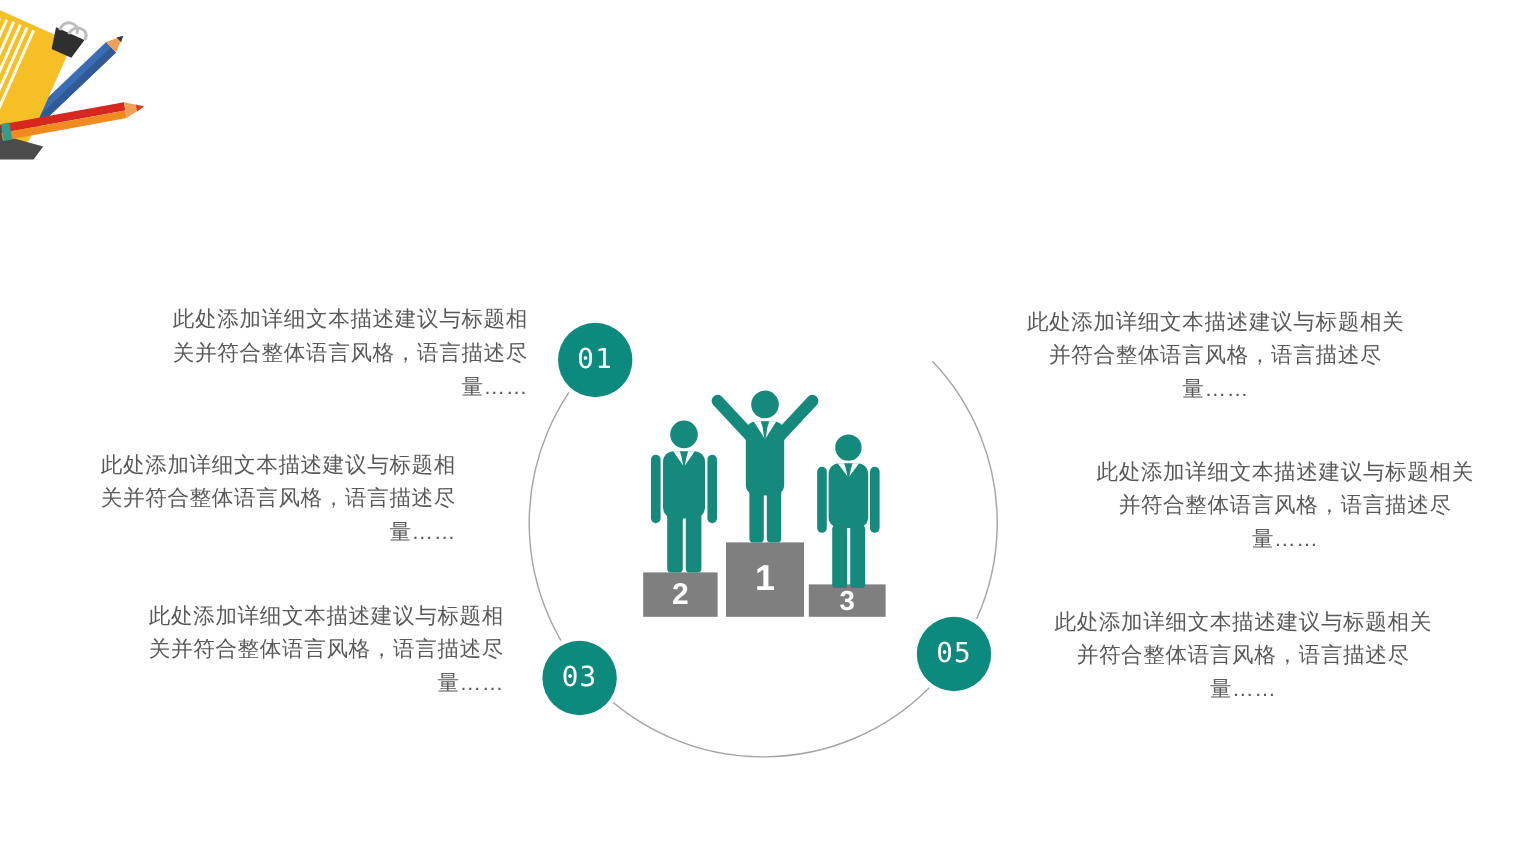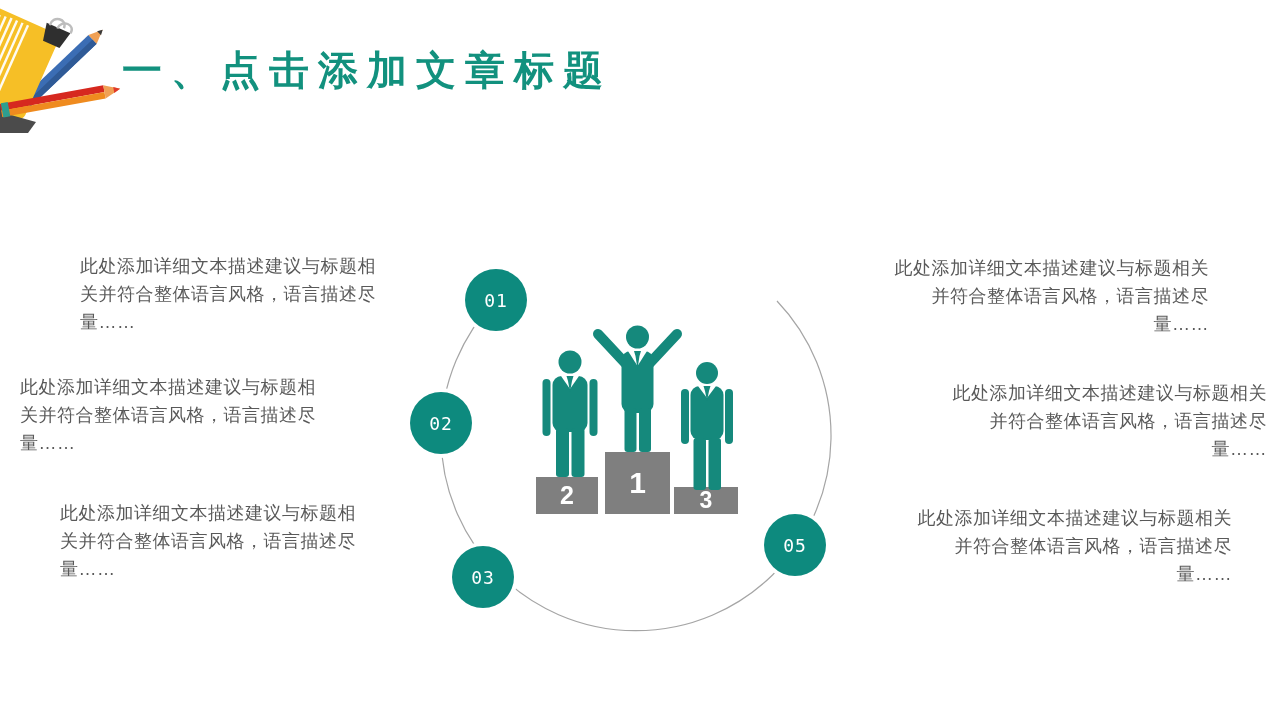--- a/index.html
+++ b/index.html
@@ -17,35 +17,35 @@
   
   .clipart{position:absolute;left:0;top:0;width:140px;height:135px;}
   
   .arc-layer{position:absolute;left:0;top:0;width:1280px;height:720px;pointer-events:none;}
   
   .badge{
     position:absolute;width:62px;height:62px;border-radius:50%;
     background:#0d8a7e;box-shadow:0 0 0 4px #ffffff;
     display:flex;align-items:center;justify-content:center;
     color:#ffffff;font-family:"DejaVu Sans Mono","Liberation Mono",monospace;
-    font-size:18px;font-weight:400;letter-spacing:1px;
+    font-size:23px;font-weight:400;letter-spacing:1px;
   }
   .badge.p01{left:465px;top:269px;}
   .badge.p02{left:410px;top:392px;}
-  .badge.p03{left:452px;top:546px;}
+  .badge.p03{left:452px;top:534px;}
   .badge.p04{left:746px;top:270px;}
   .badge.p05{left:806px;top:389px;}
   .badge.p06{left:764px;top:514px;}
   
   .desc{
     position:absolute;width:360px;color:#595959;font-size:18px;
     line-height:28px;letter-spacing:0.5px;
   }
-  .desc.left-side{}
-  .desc.right-side{text-align:right;margin-left:16px;}
+  .desc.left-side{text-align:right;}
+  .desc.right-side{text-align:center;}
   .desc.t1{left:80px;top:252px;}
   .desc.t2{left:20px;top:373px;}
   .desc.t3{left:60px;top:499px;}
   .desc.t4{left:833px;top:254px;}
   .desc.t5{left:891px;top:379px;}
   .desc.t6{left:856px;top:504px;}
   
   .block{
     position:absolute;background:#7f7f7f;color:#ffffff;font-weight:bold;
     display:flex;align-items:center;justify-content:center;
@@ -93,21 +93,20 @@
     <g transform="rotate(-10.3 0 110)">
       <rect x="-6" y="104" width="112" height="7" fill="#d6281f"></rect>
       <rect x="-6" y="111" width="112" height="6.5" fill="#ef8b1f"></rect>
       <rect x="2" y="103.5" width="7" height="14.5" fill="#2e9e8f"></rect>
       <rect x="-6" y="103.5" width="7" height="14.5" fill="#4a4a4a"></rect>
       <polygon points="106,104 122,110.5 106,117.5" fill="#f0a054"></polygon>
       <polygon points="115.5,107.6 122,110.5 115.5,113.6" fill="#e03a2a"></polygon>
     </g>
   </svg>
 
-  <div class="title">一、点击添加文章标题</div>
 
   <svg class="arc-layer" viewBox="0 0 1280 720">
     <path d="M 496 300 A 195 195 0 1 0 777 301" fill="none" stroke="#a5a5a5" stroke-width="1.2"></path>
   </svg>
 
   <div class="block rank2">
     <span>2</span>
   </div>
   <div class="block rank1">
     <span>1</span>
@@ -150,23 +149,20 @@
         <rect x="708.5" y="438" width="12.5" height="52" rx="3"></rect>
         <polygon points="698,386 716,386 707,398" fill="#ffffff"></polygon>
         <polygon points="703.5,386 710.5,386 709,391 707,401 705,391"></polygon>
       </g>
     </g>
   </svg>
 
   <div class="badge p01">
     <span>01</span>
   </div>
-  <div class="badge p02">
-    <span>02</span>
-  </div>
   <div class="badge p03">
     <span>03</span>
   </div>
   <div class="badge p06">
     <span>05</span>
   </div>
 
   <div class="desc left-side t1">
     <div>此处添加详细文本描述建议与标题相</div>
     <div>关并符合整体语言风格，语言描述尽</div>

